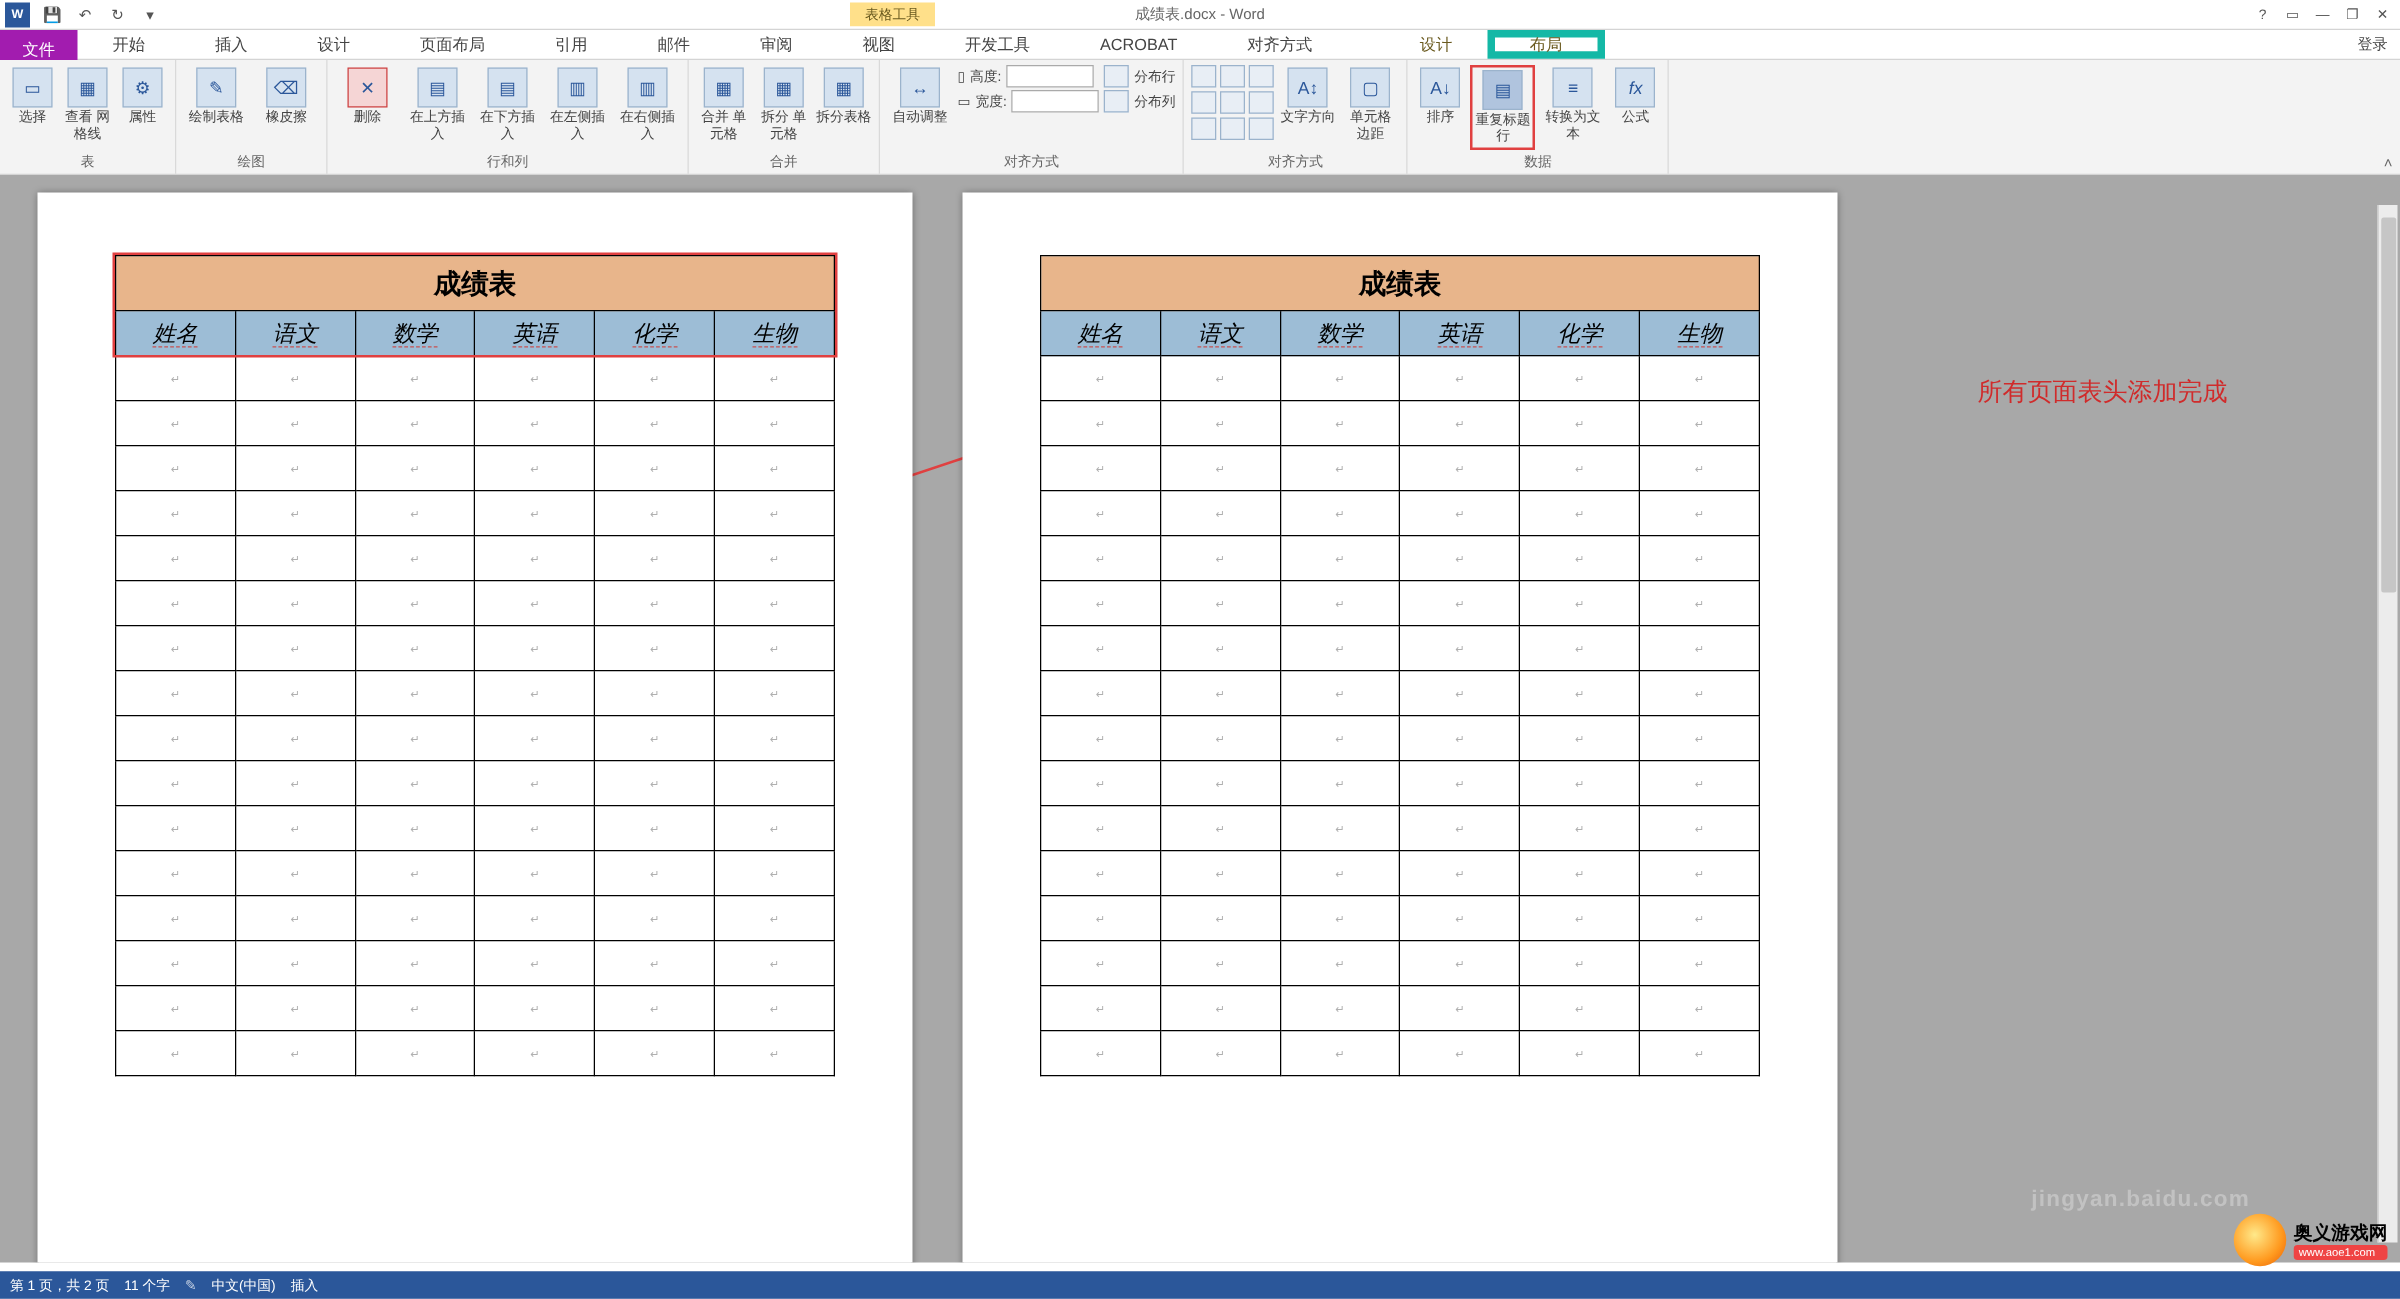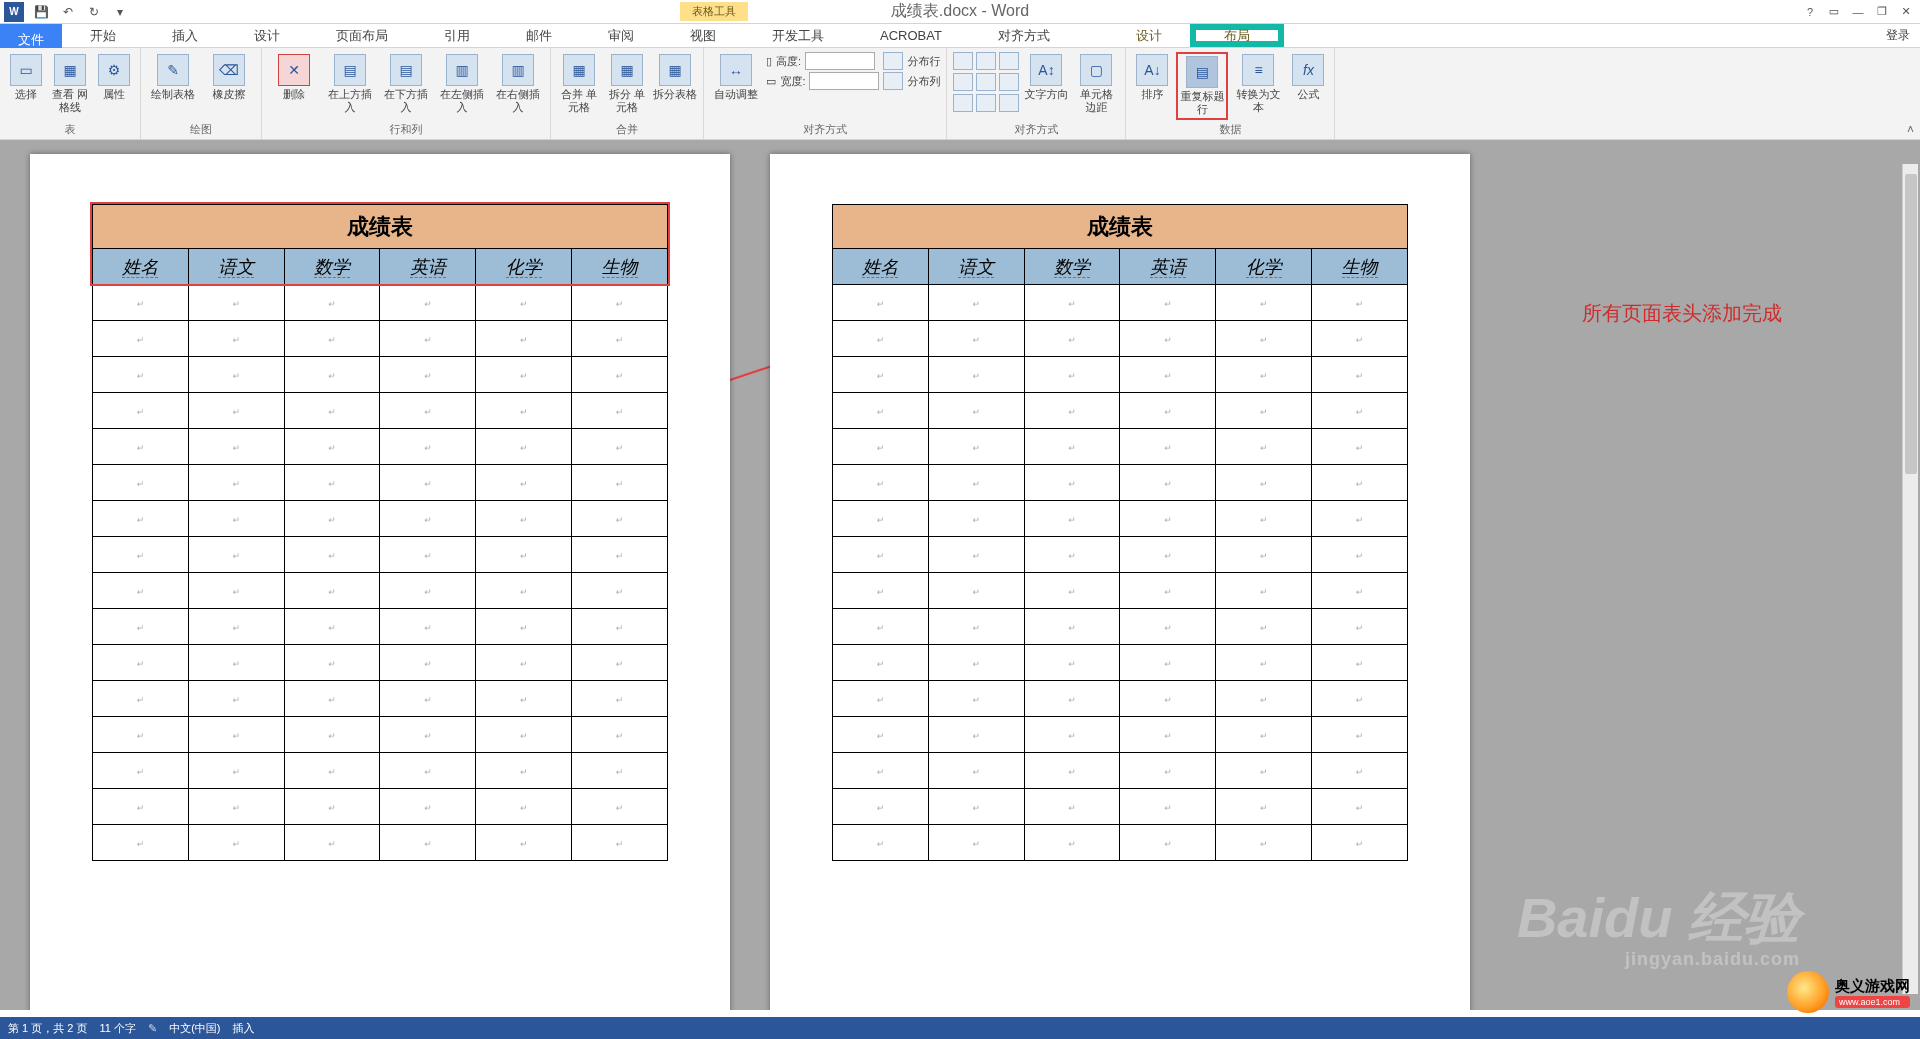--- a/index.html
+++ b/index.html
@@ -3,29 +3,29 @@
 <meta charset="utf-8">
 <style>
 * { margin: 0; padding: 0; box-sizing: border-box; font-family: "Microsoft YaHei", Arial, sans-serif; }
 body { background: #fff; width: 1920px; height: 1039px; overflow: hidden; font-size: 12px; }
 
 
 .titlebar { height: 24px; background: #fff; display: flex; align-items: center; position: relative; border-bottom: 1px solid #d4d4d4; }
 .titlebar .word-icon { width: 20px; height: 20px; background: #2b579a; color: #fff; font-weight: bold; font-size: 10px; display: inline-flex; align-items: center; justify-content: center; margin-left: 4px; }
 .titlebar .qat { display: flex; align-items: center; gap: 6px; margin-left: 8px; }
 .titlebar .qat span { width: 20px; height: 18px; display: inline-flex; align-items: center; justify-content: center; color: #555; cursor: pointer; }
-.titlebar .title { position: absolute; left: 50%; transform: translateX(-50%); color: #666; font-size: 16px; }
+.titlebar .title { position: absolute; left: 50%; transform: translateX(-50%); color: #666; font-size: 12px; }
 .titlebar .tabletools { position: absolute; left: 680px; background: #ffe08a; color: #6a5a1f; padding: 2px 12px; font-size: 11px; }
 .titlebar .wincontrols { position: absolute; right: 4px; display: flex; gap: 4px; }
 .titlebar .wincontrols span { width: 20px; height: 16px; display: inline-flex; align-items: center; justify-content: center; color: #555; cursor: pointer; font-size: 11px; }
 
 
 .tabs { height: 24px; background: #fff; display: flex; align-items: stretch; border-bottom: 1px solid #d4d4d4; }
 .tab { padding: 0 28px; display: flex; align-items: center; color: #444; cursor: pointer; font-size: 13px; }
-.tab.file { background: #3b82f6; color: #fff; padding: 16px 18px; }
+.tab.file { background: #a21caf; color: #fff; padding: 16px 18px; }
 .tab.ctx1 { color: #6a5a1f; }
 .tab.ctx2 { border: 6px solid #14b8a6; color: #6a5a1f; }
 .tab-spacer { flex: 1; }
 .login { padding: 0 10px; display: flex; align-items: center; color: #444; cursor: pointer; }
 
 
 .ribbon { height: 92px; background: #f3f3f3; border-bottom: 1px solid #d4d4d4; display: flex; position: relative; }
 .group { border-right: 1px solid #d9d9d9; display: flex; flex-direction: column; justify-content: space-between; padding: 4px 6px 2px; }
 .group-name { text-align: center; color: #666; font-size: 11px; padding-top: 2px; }
 .group-items { display: flex; gap: 4px; }
@@ -576,21 +576,20 @@
             <td class="cell-marker"></td>
             <td class="cell-marker"></td>
             <td class="cell-marker"></td>
             <td class="cell-marker"></td>
           </tr>
     </tbody>
       </table>
   </div>
 
   <div class="watermark">
-    <span class="big">Baidu 经验</span>
     <span class="sm">jingyan.baidu.com</span>
   </div>
 </div>
 
 <div class="vscroll">
     <div class="thumb"></div>
   </div>
 
 <div class="statusbar">
   <span>第 1 页，共 2 页</span>

